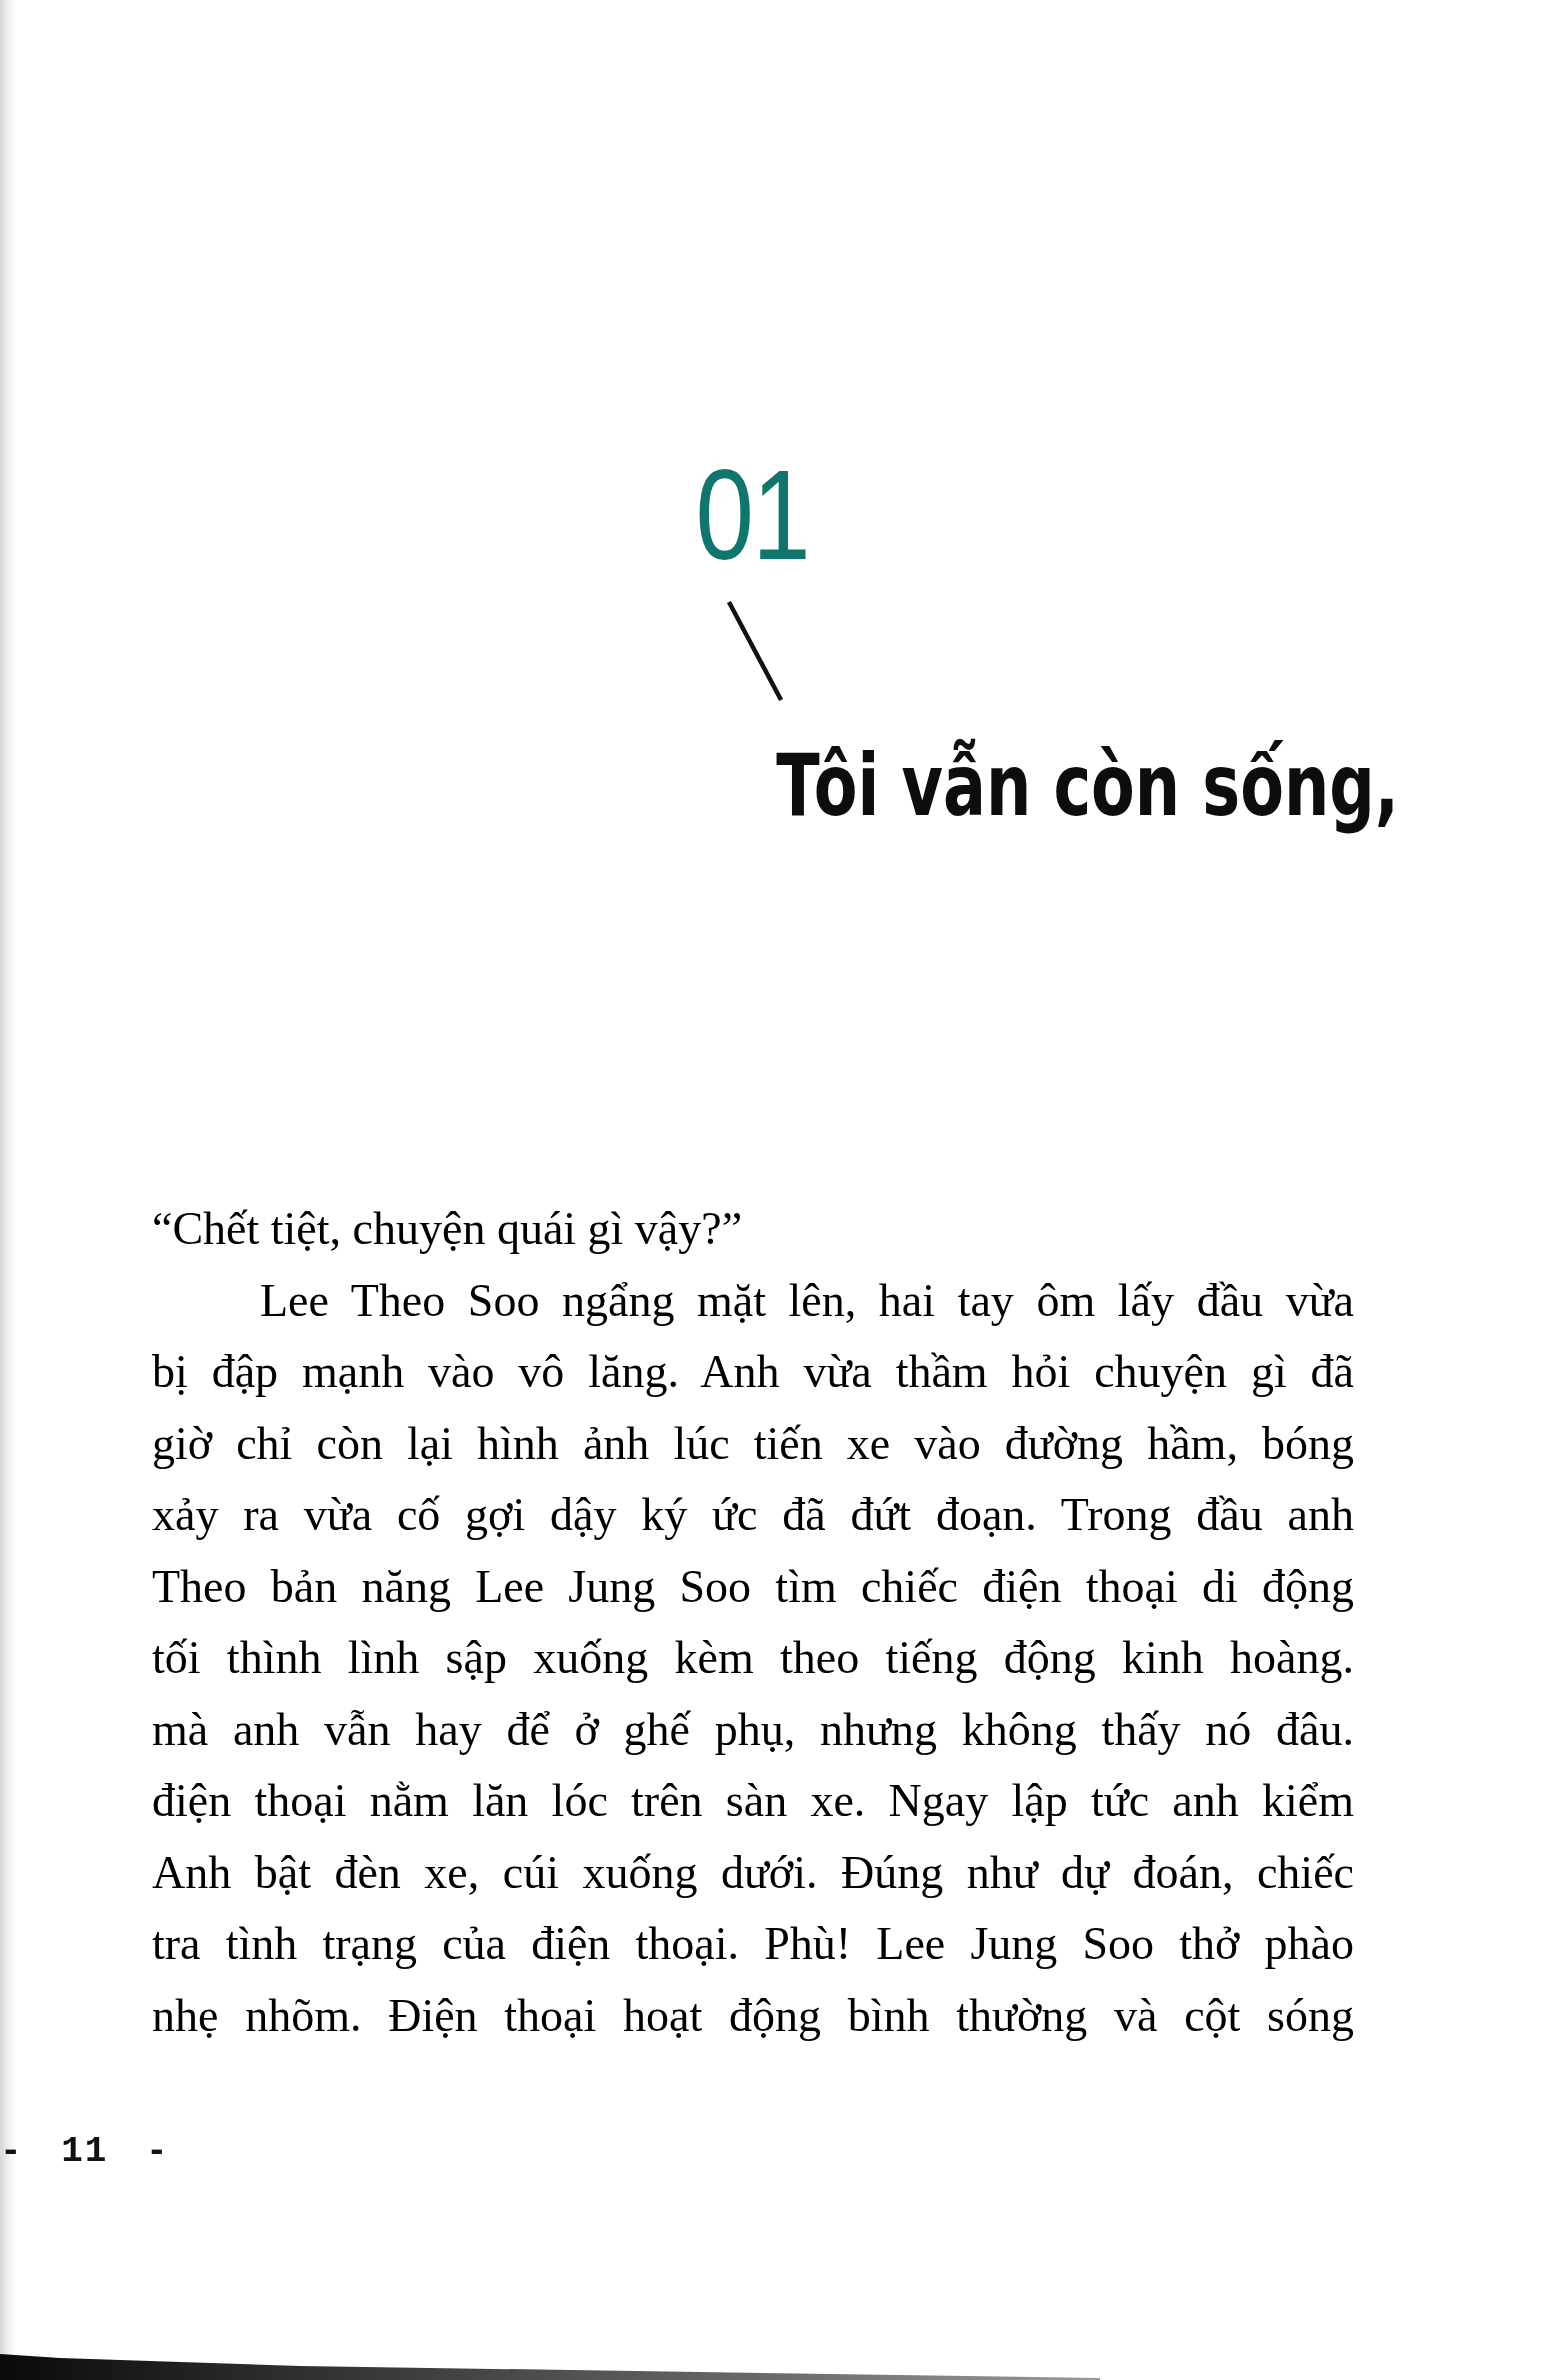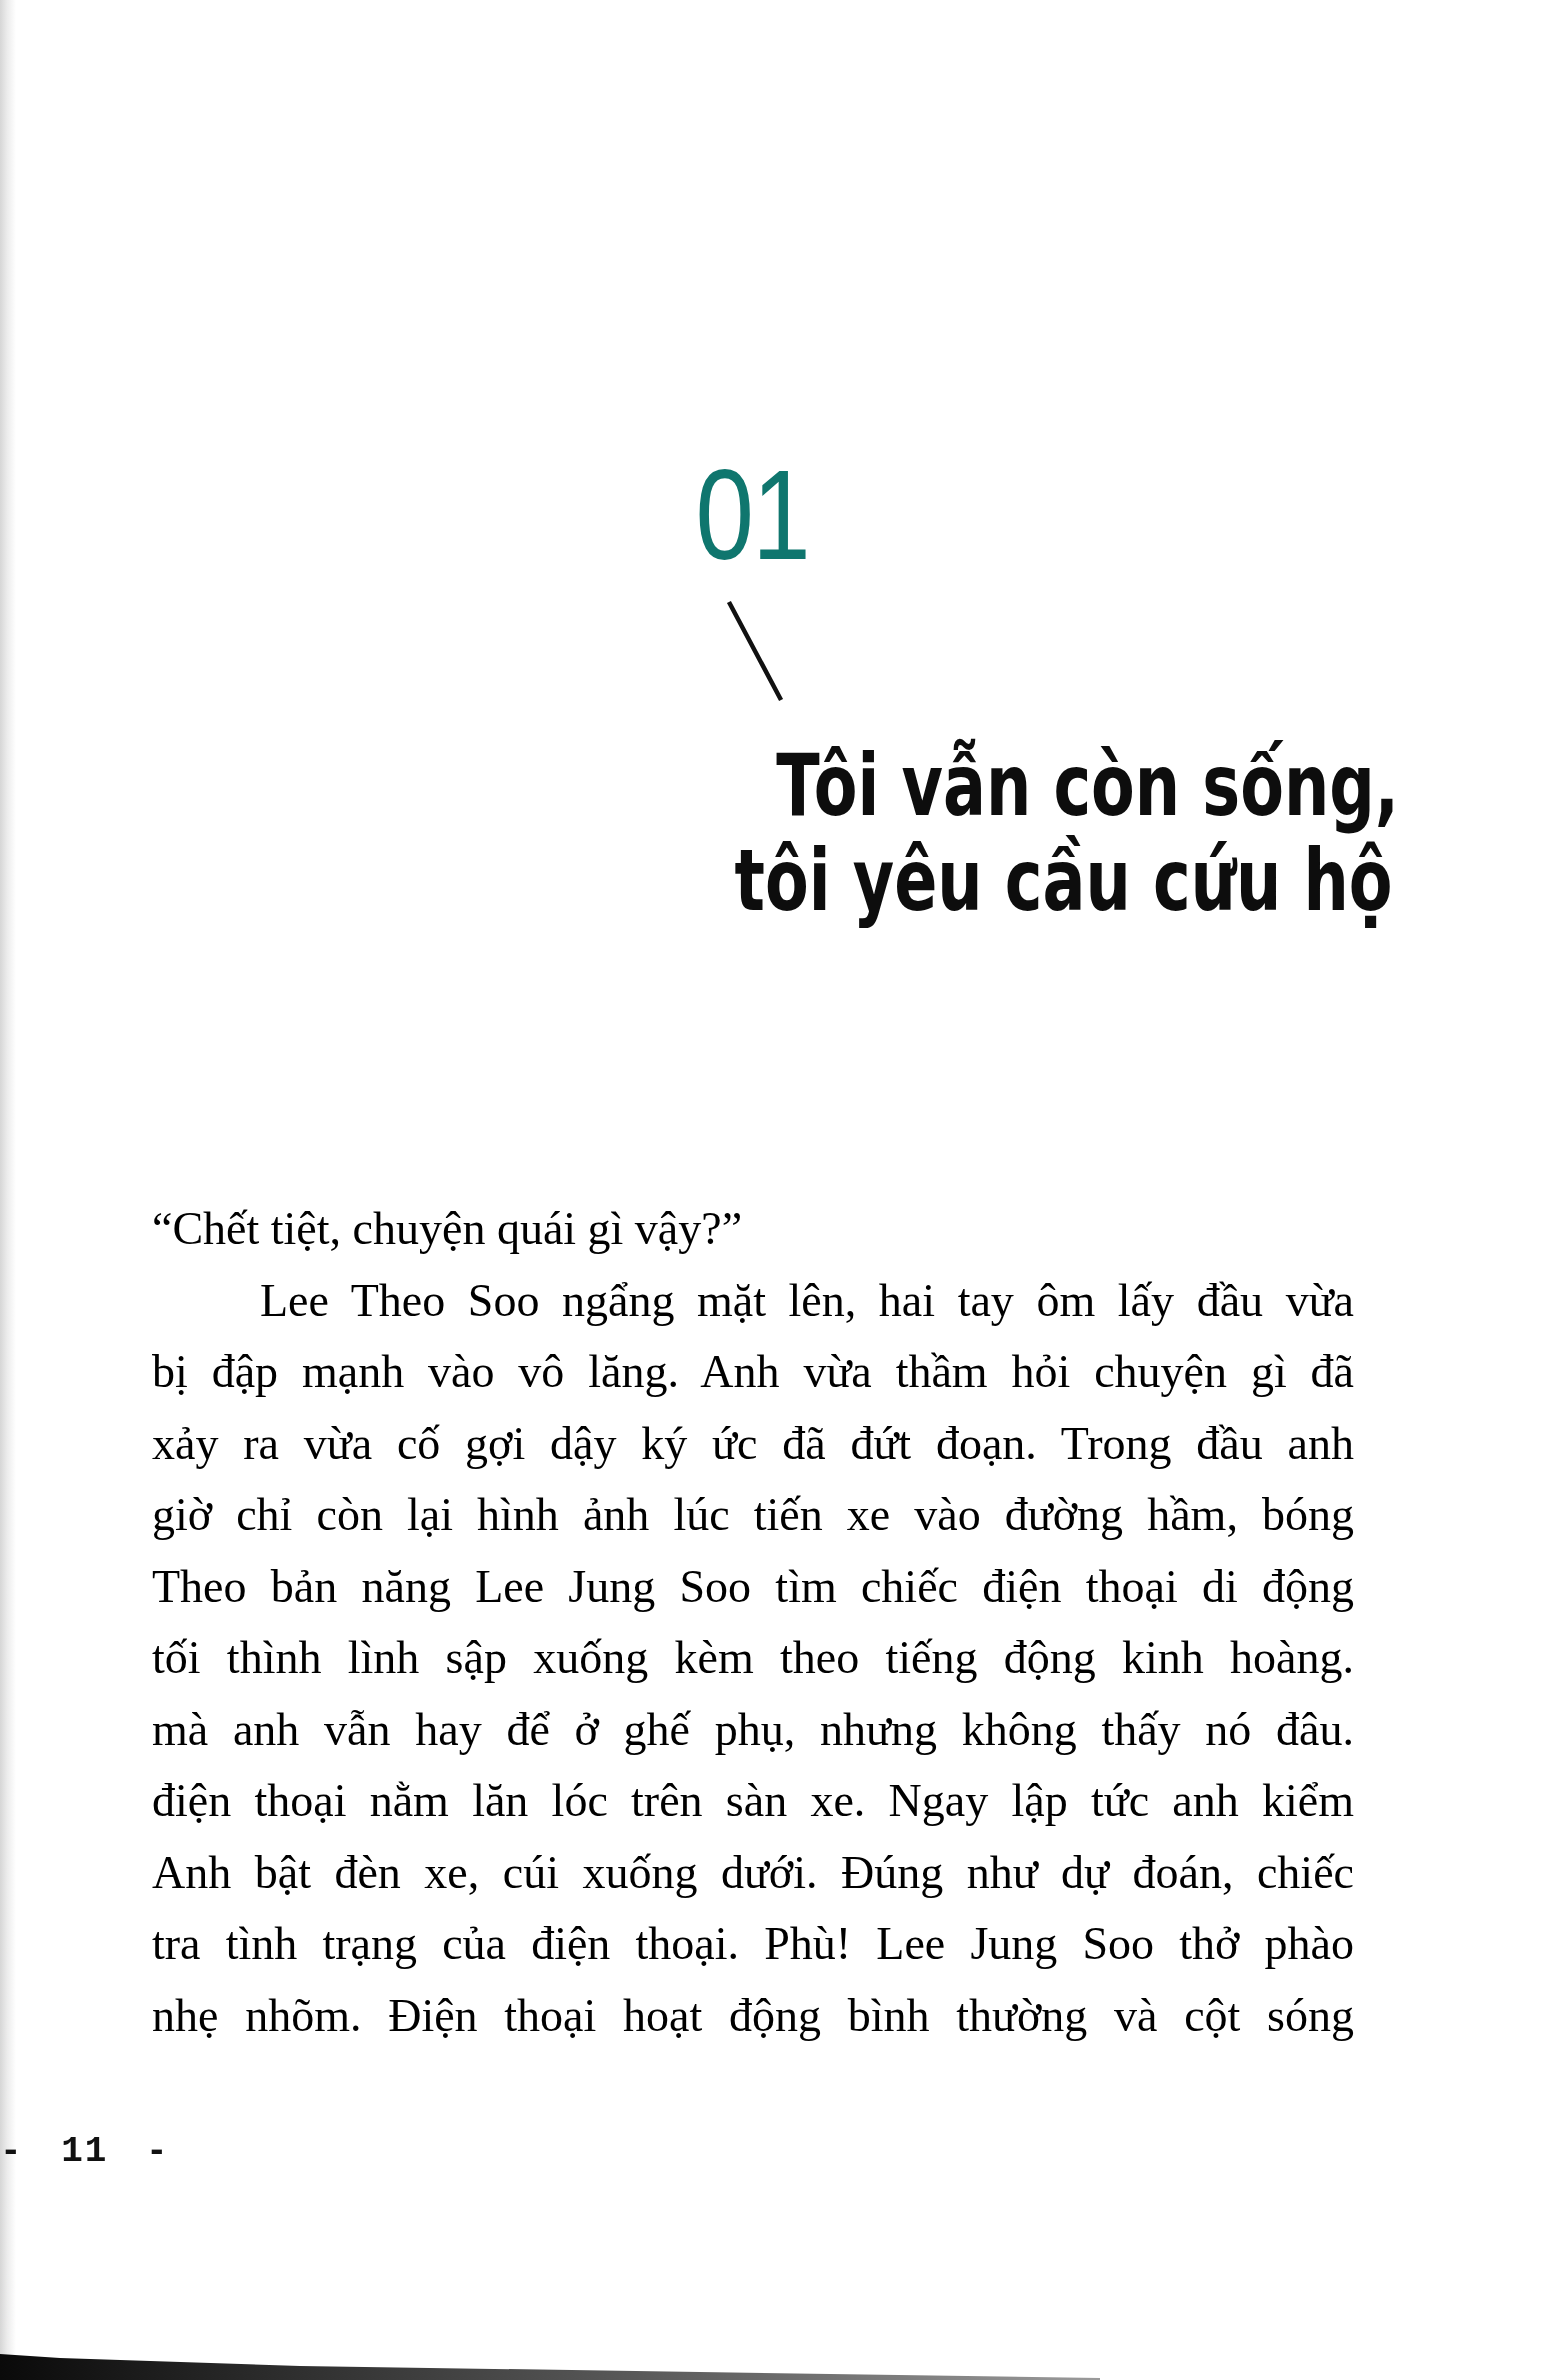--- a/index.html
+++ b/index.html
@@ -52,29 +52,28 @@
 <div class="chapter-num">
   <span>01</span>
 </div>
 
 <svg class="slash" viewBox="0 0 64 104">
   <line x1="6" y1="4" x2="56" y2="98" stroke="#111" stroke-width="4.5" stroke-linecap="square"></line>
 </svg>
 
 <div class="title">
   <div class="tline"><span>Tôi vẫn còn sống,</span></div>
-  <div class="tline"><span>tôi yêu cầu cứu hộ</span></div>
 </div>
 
 <div class="body-text">
   <span class="line last-short">“Chết tiệt, chuyện quái gì vậy?”</span>
   <span class="line indent">Lee Theo Soo ngẩng mặt lên, hai tay ôm lấy đầu vừa</span>
   <span class="line">bị đập mạnh vào vô lăng. Anh vừa thầm hỏi chuyện gì đã</span>
+  <span class="line">giờ chỉ còn lại hình ảnh lúc tiến xe vào đường hầm, bóng</span>
   <span class="line">xảy ra vừa cố gợi dậy ký ức đã đứt đoạn. Trong đầu anh</span>
-  <span class="line">giờ chỉ còn lại hình ảnh lúc tiến xe vào đường hầm, bóng</span>
   <span class="line">Theo bản năng Lee Jung Soo tìm chiếc điện thoại di động</span>
   <span class="line">tối thình lình sập xuống kèm theo tiếng động kinh hoàng.</span>
   <span class="line">mà anh vẫn hay để ở ghế phụ, nhưng không thấy nó đâu.</span>
   <span class="line">điện thoại nằm lăn lóc trên sàn xe. Ngay lập tức anh kiểm</span>
   <span class="line">Anh bật đèn xe, cúi xuống dưới. Đúng như dự đoán, chiếc</span>
   <span class="line">tra tình trạng của điện thoại. Phù! Lee Jung Soo thở phào</span>
   <span class="line">nhẹ nhõm. Điện thoại hoạt động bình thường và cột sóng</span>
 </div>
 
 <div class="page-number">- 11 -</div>

